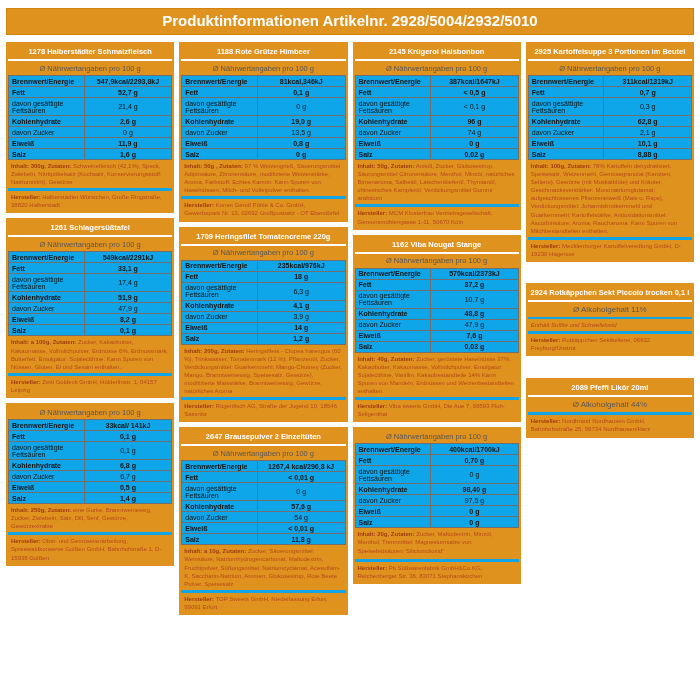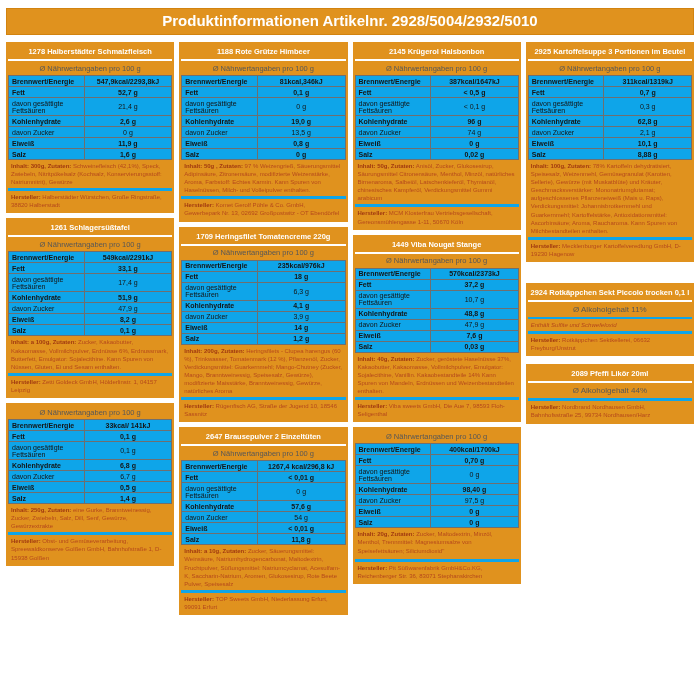--- a/index.html
+++ b/index.html
@@ -7,21 +7,21 @@
   .page{box-sizing:border-box;width:700px;height:700px;padding:8px 6px;}
   .header{background:#e0921e;border:1px solid #d2830f;color:#fff;font-weight:bold;
           font-size:15px;text-align:center;padding:3px 0 5px;margin-bottom:7px;}
   .grid{display:flex;gap:5px;align-items:flex-start;}
   .col{display:flex;flex-direction:column;gap:5px;flex:1;min-width:0;}
   .card{border:2px solid #e0921e;background:#0ea5e9;display:flex;flex-direction:column;
         min-height:157px;box-sizing:border-box;}
   .card.tall{min-height:170px;justify-content:center;}
   .card.info{min-height:0;}
   .card.info-gap-1{margin-top:16px;}
-  .card.info-gap-2{margin-top:3px;}
+  .card.info-gap-2{margin-top:17px;}
   .card-title{background:#e0921e;color:#fff;font-weight:bold;font-size:7.5px;
               text-align:center;padding:3px 2px;border-bottom:2px solid #fff;
               white-space:nowrap;overflow:hidden;}
   .card-subtitle{background:#e0921e;color:#575757;font-size:7.5px;text-align:center;padding:2.5px 2px;}
   table.ntable{border-collapse:collapse;width:100%;font-size:7px;color:#151515;table-layout:fixed;}
   table.ntable td{border:1px solid #6f6f6f;padding:1.5px 3px;vertical-align:middle;}
   td.lab{width:46%;}
   td.val{width:54%;text-align:center;}
   tr.emph td{font-weight:bold;}
   .bottom{display:flex;flex-direction:column;gap:3px;flex:1;}
@@ -366,21 +366,21 @@
         <span>Anisöl, Zucker, Glukosesirup, Säurungsmittel Citronensäure, Menthol, Minzöl, natürliches Birnenaroma, Salbeiöl, Latschenkieferöl, Thymianöl, chinesisches Kampferöl, Verdickungsmittel Gummi arabicum</span>
       </div>
       <div class="hersteller">
         <b>Hersteller:</b>
         <span>MCM Klosterfrau Vertriebsgesellschaft, Gereonsmühlengasse 1-11, 50670 Köln</span>
       </div>
     </div>
   </div>
 
   <div class="card">
-    <div class="card-title">1449 Viba Nougat Stange</div>
+    <div class="card-title">1162 Viba Nougat Stange</div>
     <div class="card-subtitle">Ø Nährwertangaben pro 100 g</div>
     <table class="ntable">
       <tbody>
         <tr class="emph">
           <td class="lab">Brennwert/Energie</td>
           <td class="val">570kcal/2373kJ</td>
         </tr>
         <tr class="emph">
           <td class="lab">Fett</td>
           <td class="val">37,2 g</td>

